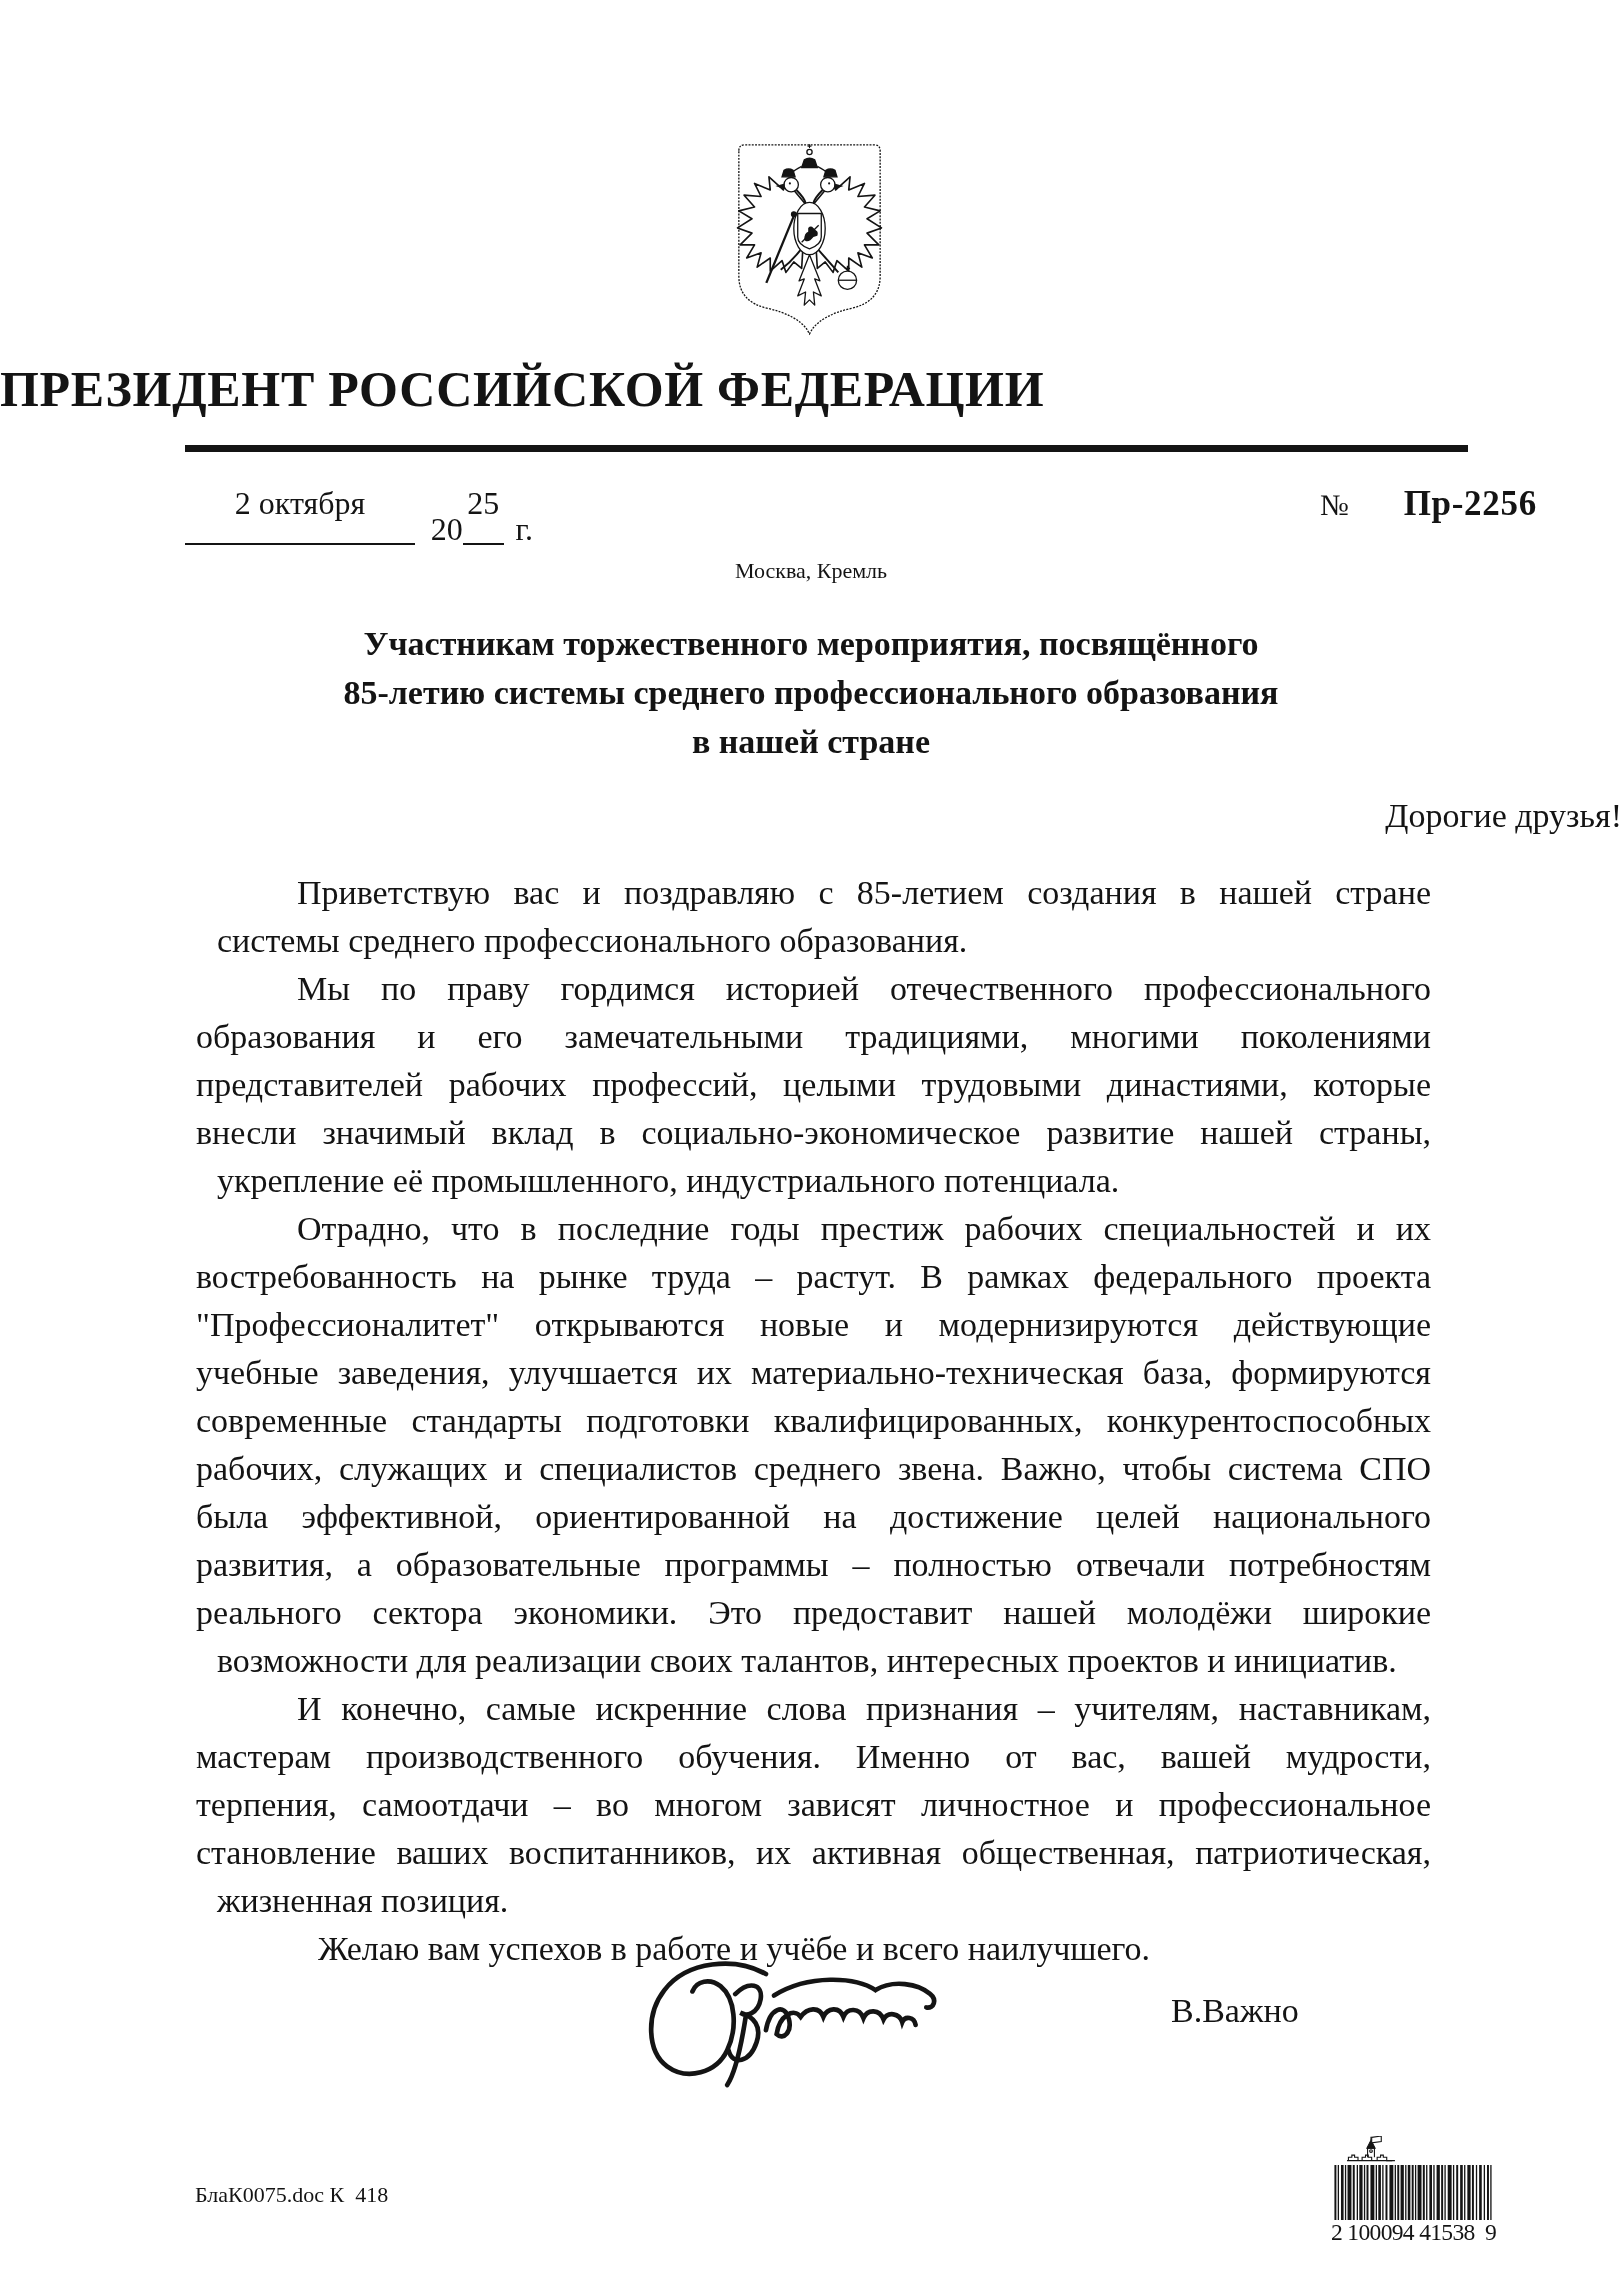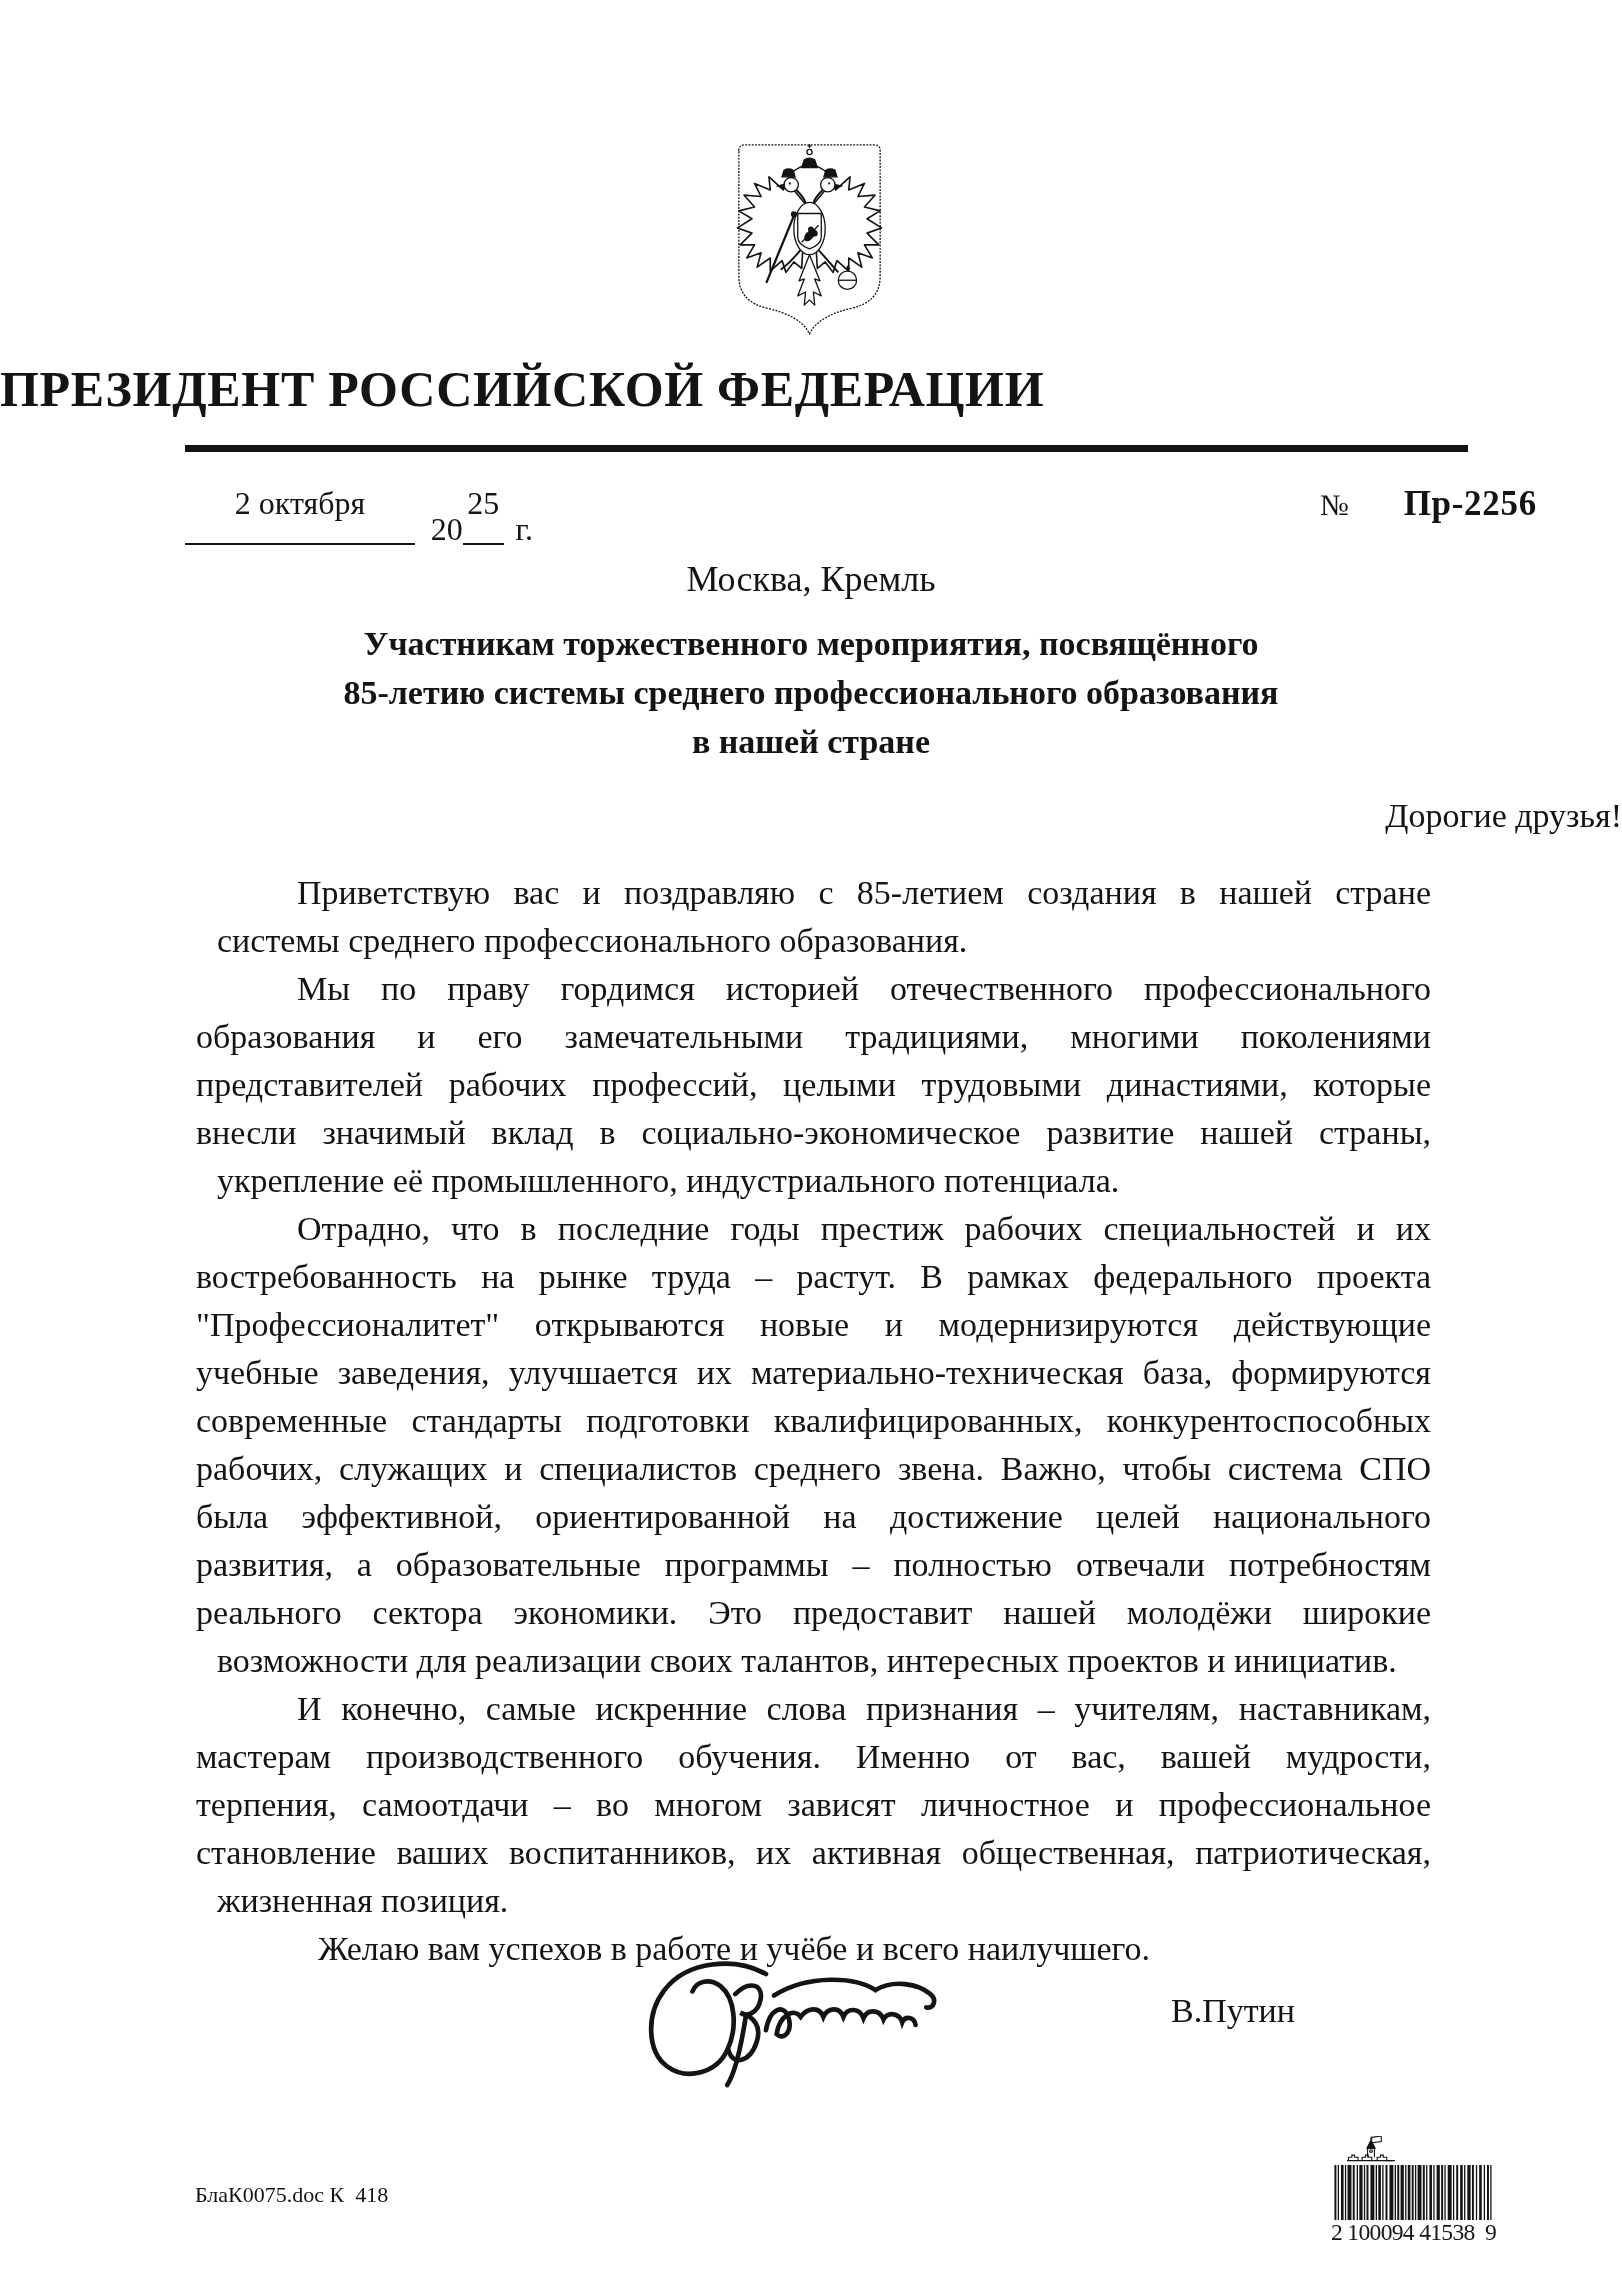--- a/index.html
+++ b/index.html
@@ -29,21 +29,21 @@
   .blank .fill{margin-bottom:23.6px;white-space:nowrap;}
   .printed{margin-bottom:0;}
   .printed.c20{margin-left:15.7px;}
   .printed.suffix{margin-left:11.8px;}
   .number-row{
     position:absolute;top:486px;left:1320px;
     display:flex;align-items:baseline;gap:55px;line-height:1;
   }
   .numero{font-size:30px;}
   .number{font-size:35px;font-weight:bold;letter-spacing:0.7px;}
-  .place{position:absolute;top:558px;left:0;width:100%;text-align:center;font-size:36px;line-height:1.2;}
+  .place{position:absolute;top:558px;left:0;width:100%;text-align:center;font-size:22px;line-height:1.2;}
   .addressee{
     position:absolute;top:619px;left:0;width:100%;
     text-align:center;font-weight:bold;font-size:34px;line-height:49px;
   }
   .salutation{position:absolute;top:796px;left:0;width:100%;text-align:right;font-size:34px;line-height:1.2;}
   .body{
     position:absolute;top:869px;left:196px;width:1235px;
     font-size:34px;line-height:48px;
   }
   .line{text-align:justify;text-align-last:justify;}
@@ -161,21 +161,21 @@
     <div class="line first last">Желаю вам успехов в работе и учёбе и всего наилучшего.</div>
   </div>
 
   <svg class="signature" viewBox="0 0 470 210" fill="none" stroke="#141414" stroke-width="7" stroke-linecap="round">
     <path d="M196,34 C150,8 78,14 44,58 C16,94 18,150 48,172 C78,194 122,182 138,148 C154,114 150,70 128,52 C112,40 92,44 86,60"></path>
     <path d="M150,64 C170,44 192,48 188,72 C184,94 166,98 158,92 C178,98 190,112 182,136 C172,166 146,172 140,148"></path>
     <path d="M166,96 C158,148 150,182 138,200"></path>
     <path d="M196,118 C202,84 224,78 230,100 C236,120 222,134 212,124 C216,96 238,84 248,98 C258,84 276,82 282,98 C288,84 306,82 312,98 C318,84 336,84 342,100 C348,86 366,86 372,102 C378,90 396,92 400,106 C404,96 418,98 420,110"></path>
     <path d="M208,66 C260,34 330,38 360,58 C386,42 424,48 442,64 C452,72 448,86 436,84"></path>
   </svg>
-  <div class="sig-name">В.Путин</div>
+  <div class="sig-name">В.Важно</div>
 
   <div class="doc-code">БлаК0075.doc К  418</div>
 
   <div class="barcode-block">
     <svg class="kremlin" viewBox="0 0 70 38" fill="none" stroke="#141414" stroke-width="1.6">
       <path d="M2,36 v-5 h5 v-3 h4 v3 h5 v5"></path>
       <path d="M22,36 v-5 h5 v-3 h4 v3 h5 v5"></path>
       <path d="M44,36 v-5 h5 v-3 h4 v3 h5 v5 h8"></path>
       <path d="M0,36 h70" stroke-width="2"></path>
       <path d="M30,31 v-13 h10 v13"></path>

